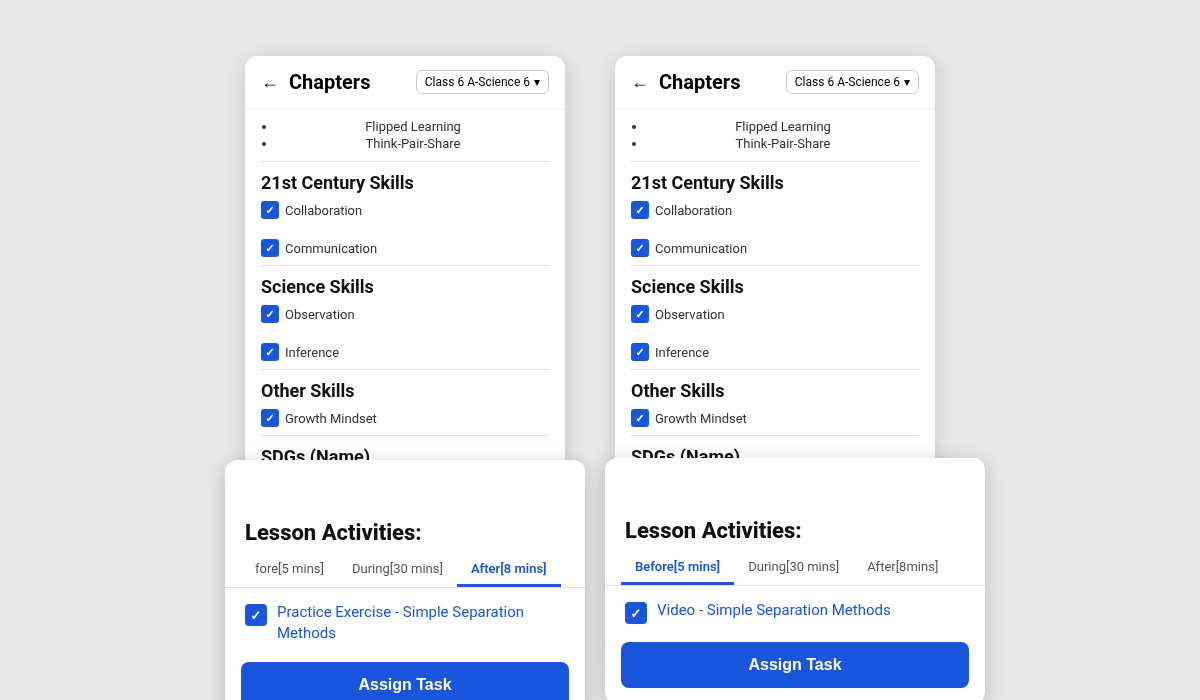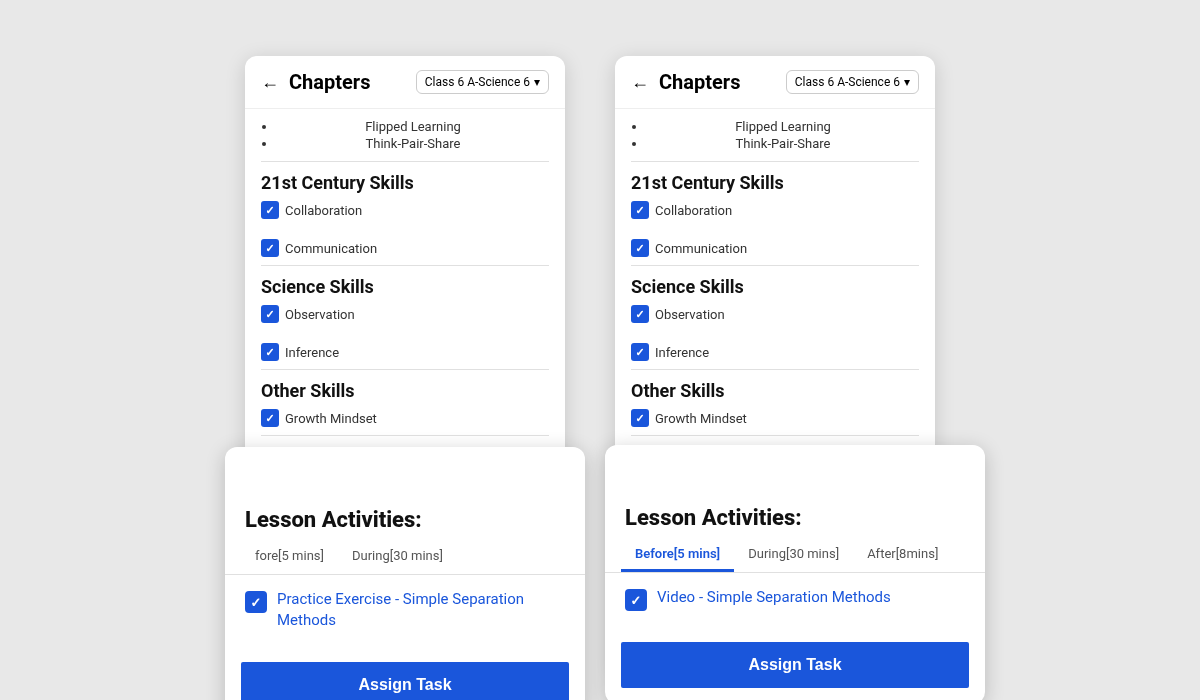--- a/index.html
+++ b/index.html
@@ -170,23 +170,23 @@
     .activity-text {
       font-size: 15px;
       color: #1a56db;
       line-height: 1.4;
     }
     .assign-button {
       background: #1a56db;
       color: white;
       border: none;
       width: calc(100% - 32px);
-      margin: 17px 16px 16px;
+      margin: 4px 16px 16px;
       padding: 14px;
-      border-radius: 2px;
+      border-radius: 8px;
       font-size: 16px;
       font-weight: 600;
       cursor: pointer;
       text-align: center;
     }
     .left-group {
       position: relative;
       width: 320px;
     }
     .right-group {
@@ -298,20 +298,21 @@
           </div>
         </div>
       </div>
     </div>
 
     <div class="overlay-left">
       <div class="lesson-activities-title">Lesson Activities:</div>
       <div class="tabs-row">
         <div class="tab">fore[5 mins]</div>
         <div class="tab">During[30 mins]</div>
+        <div class="tab active">After[8 mins]</div>
       </div>
       <div class="activity-item">
         <div class="activity-checkbox"></div>
         <span class="activity-text">Practice Exercise - Simple Separation Methods</span>
       </div>
       <button class="assign-button">Assign Task</button>
     </div>
   </div>
 
   <div class="right-group" style="margin-left: 20px;">

